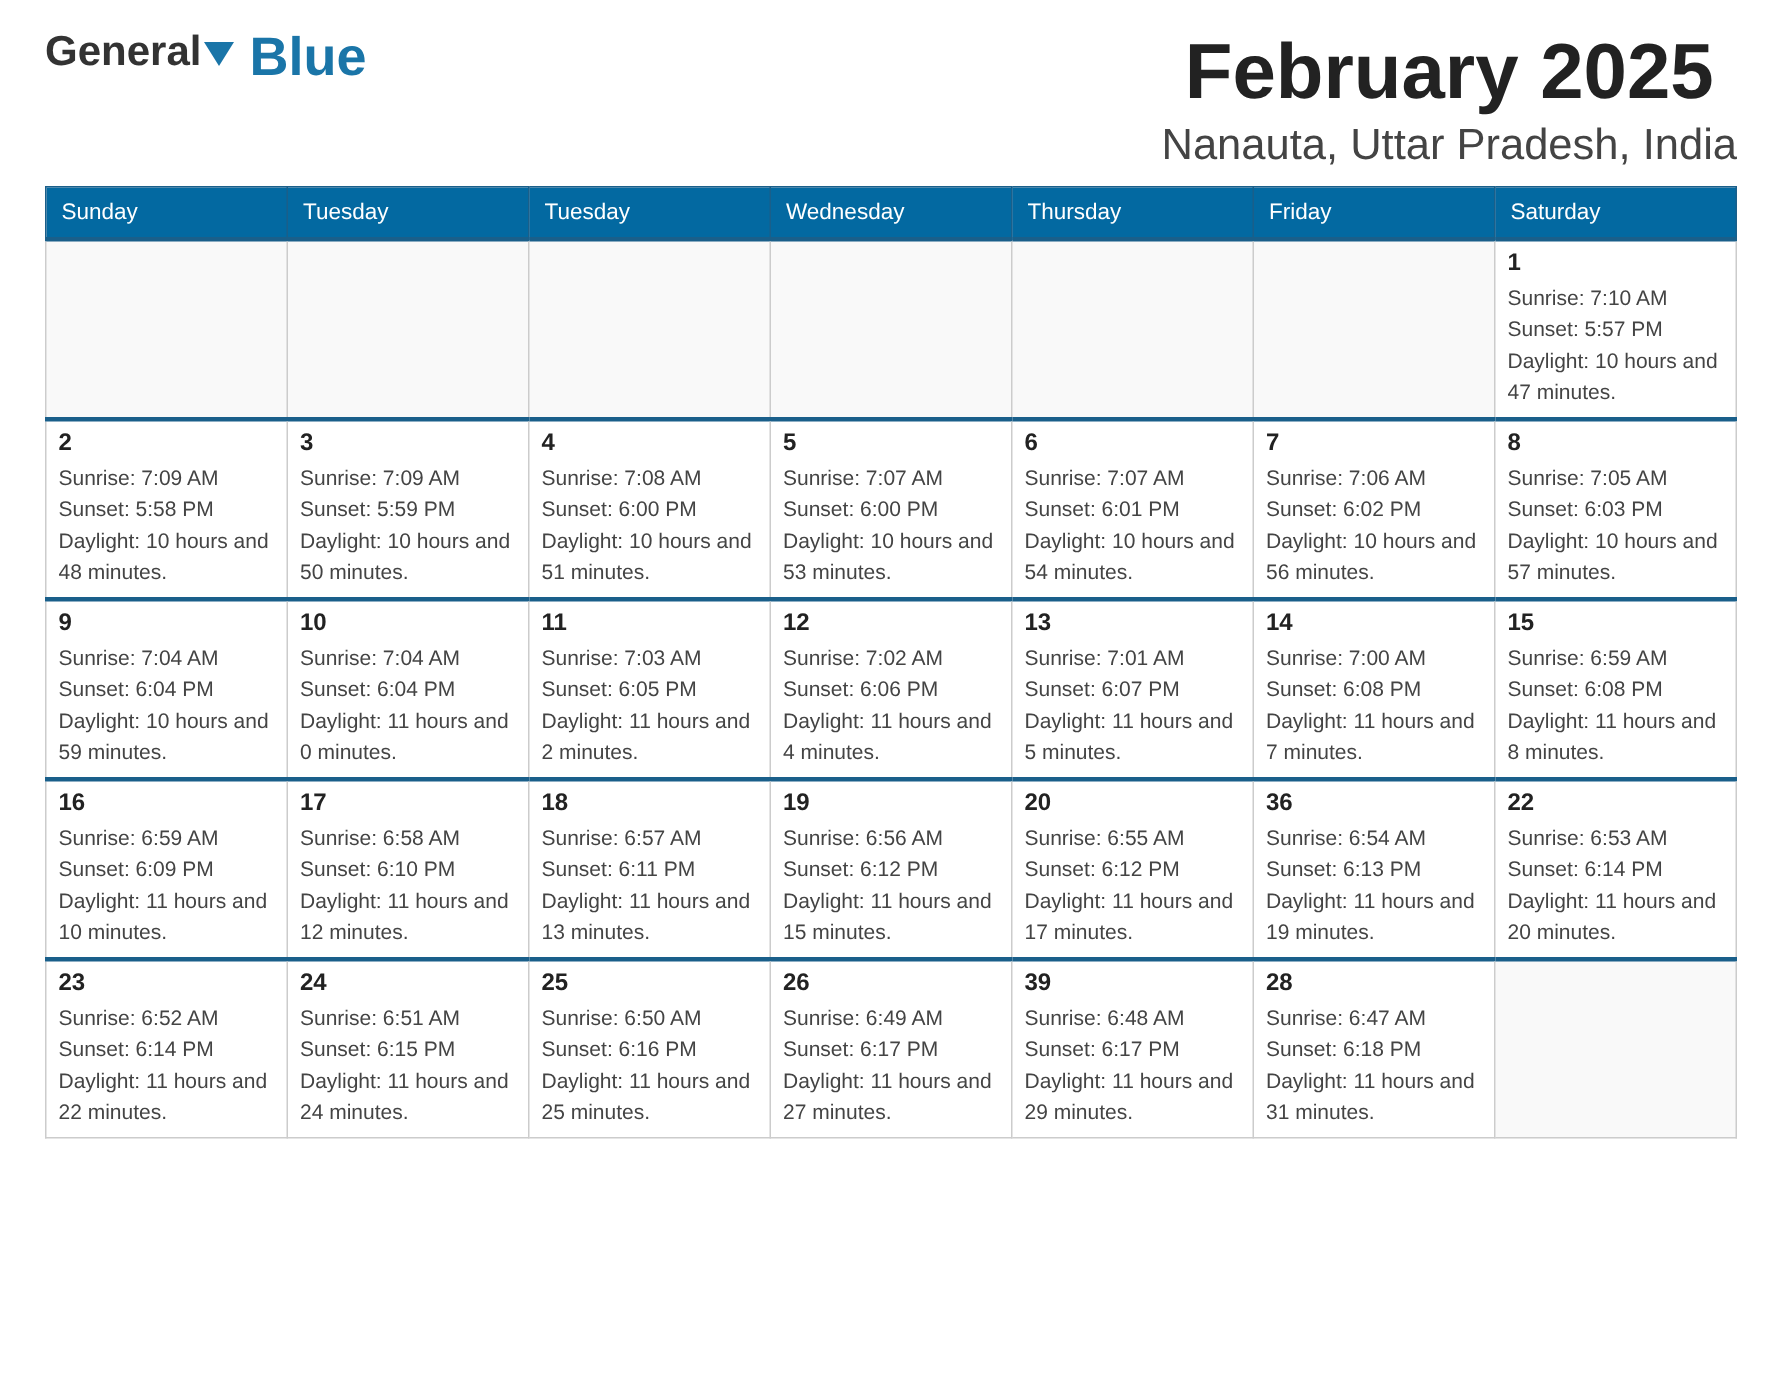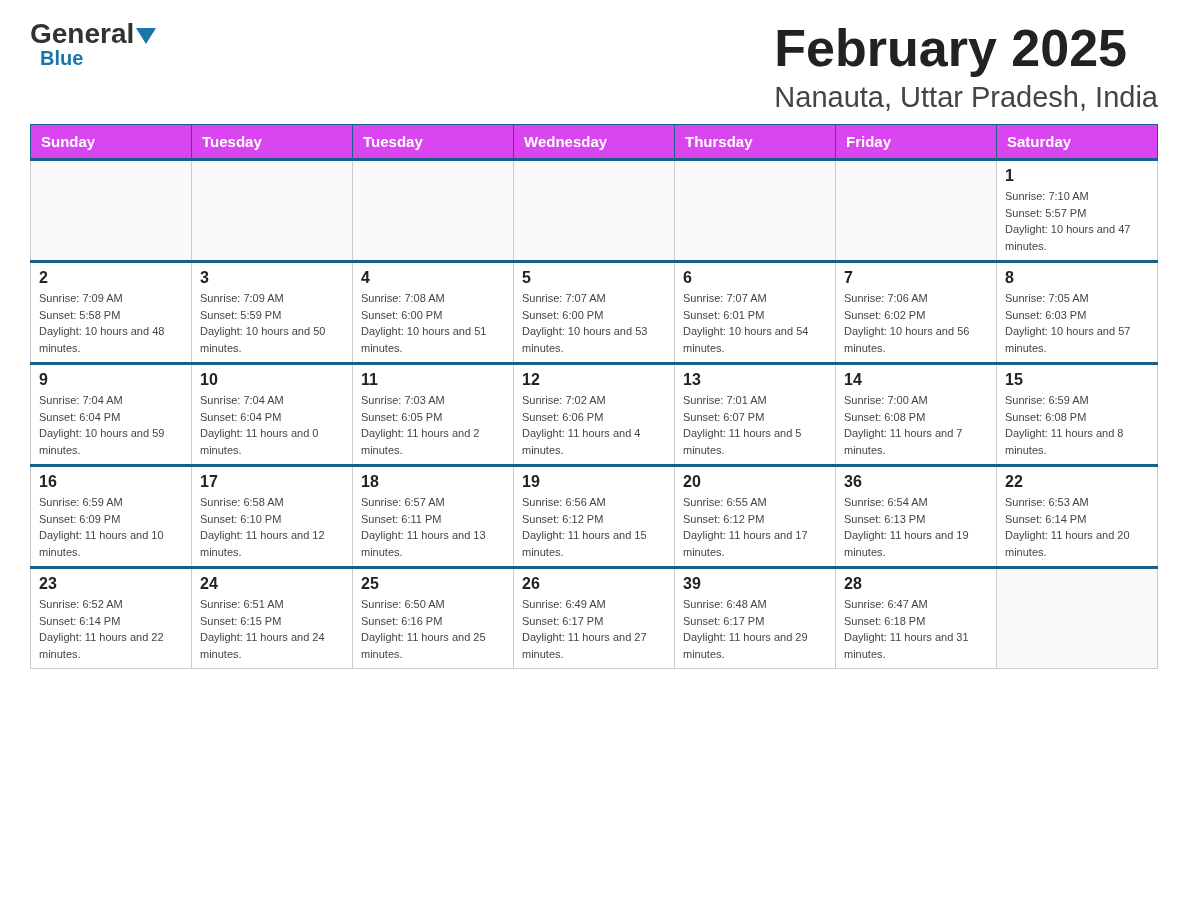--- a/index.html
+++ b/index.html
@@ -11,73 +11,73 @@
       min-height: 918px;
     }
     .header {
       display: flex;
       justify-content: space-between;
       align-items: flex-start;
       margin-bottom: 10px;
     }
     .logo {
       display: flex;
-      flex-direction: column;
+      flex-direction: row;
       align-items: flex-start;
     }
     .logo-general {
       font-size: 28px;
       font-weight: bold;
       color: #333;
       line-height: 1;
     }
     .logo-blue {
-      font-size: 20px;
+      font-size: 36px;
       font-weight: bold;
       color: #1a75a8;
       line-height: 1;
       margin-left: 10px;
     }
     .logo-row {
       display: flex;
       align-items: center;
     }
     .logo-triangle {
       width: 0;
       height: 0;
       border-left: 10px solid transparent;
       border-right: 10px solid transparent;
       border-top: 16px solid #1a75a8;
       margin-left: 2px;
       margin-top: 4px;
     }
     .title-block {
-      text-align: left;
+      text-align: center;
     }
     .cal-title {
       font-size: 52px;
       font-weight: bold;
       color: #222;
       line-height: 1.1;
     }
     .cal-subtitle {
       font-size: 29px;
       color: #444;
       margin-top: 4px;
     }
     .calendar {
       width: 100%;
       border-collapse: collapse;
       margin-top: 10px;
     }
     .calendar th {
-      background-color: #d946ef;
+      background-color: #0369a1;
       color: #fff;
       font-size: 15px;
-      font-weight: bold;
+      font-weight: normal;
       padding: 8px 10px;
       text-align: left;
       border: 1px solid #1a5f8a;
     }
     .calendar td {
       vertical-align: top;
       padding: 6px 8px;
       border: 1px solid #ccc;
       width: calc(100% / 7);
       min-height: 110px;
@@ -89,21 +89,21 @@
       background: #f9f9f9;
     }
     .day-number {
       font-size: 16px;
       font-weight: bold;
       color: #222;
       display: block;
       margin-bottom: 3px;
     }
     .day-info {
-      font-size: 11px;
+      font-size: 14px;
       color: #444;
       line-height: 1.5;
     }
     .row-top td {
       border-top: 3px solid #1a5f8a;
     }
   </style>
 </head>
 <body>
 

